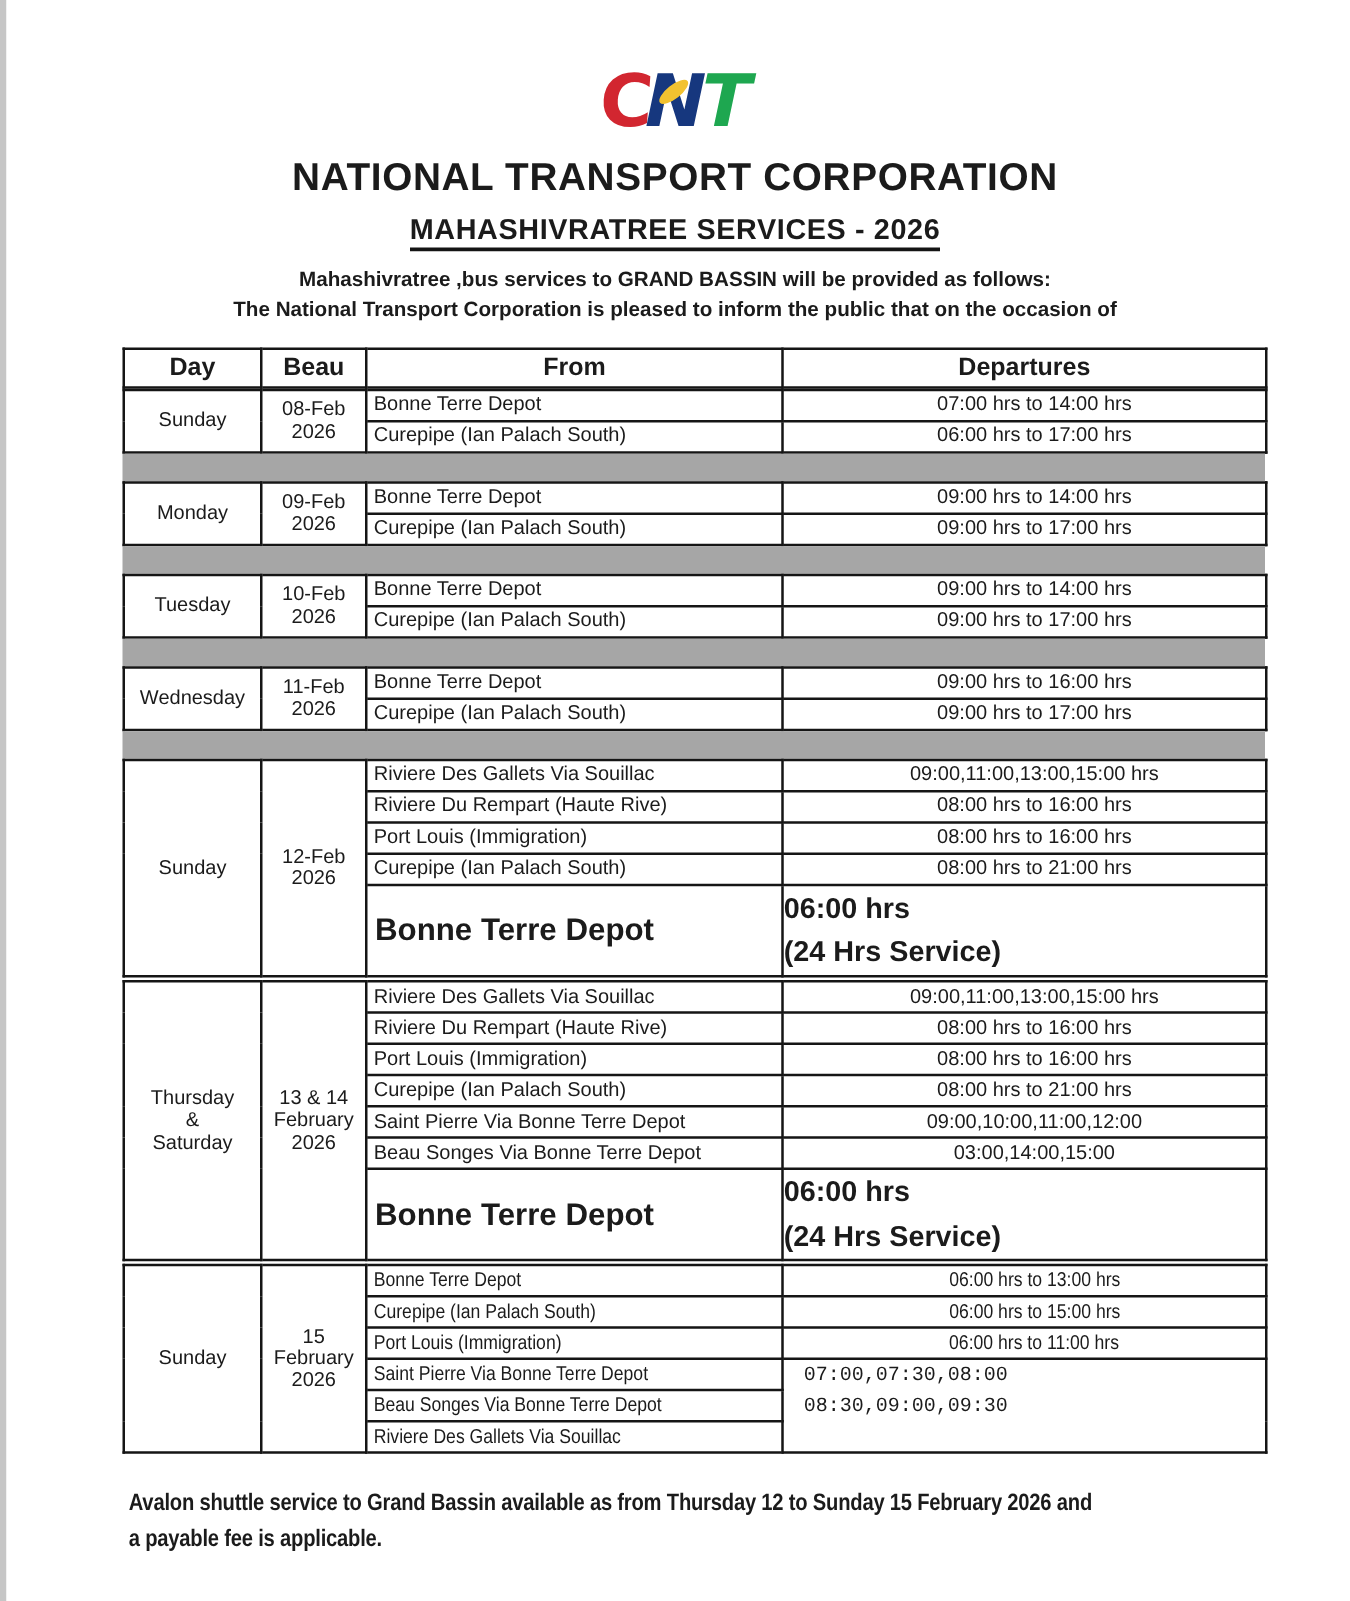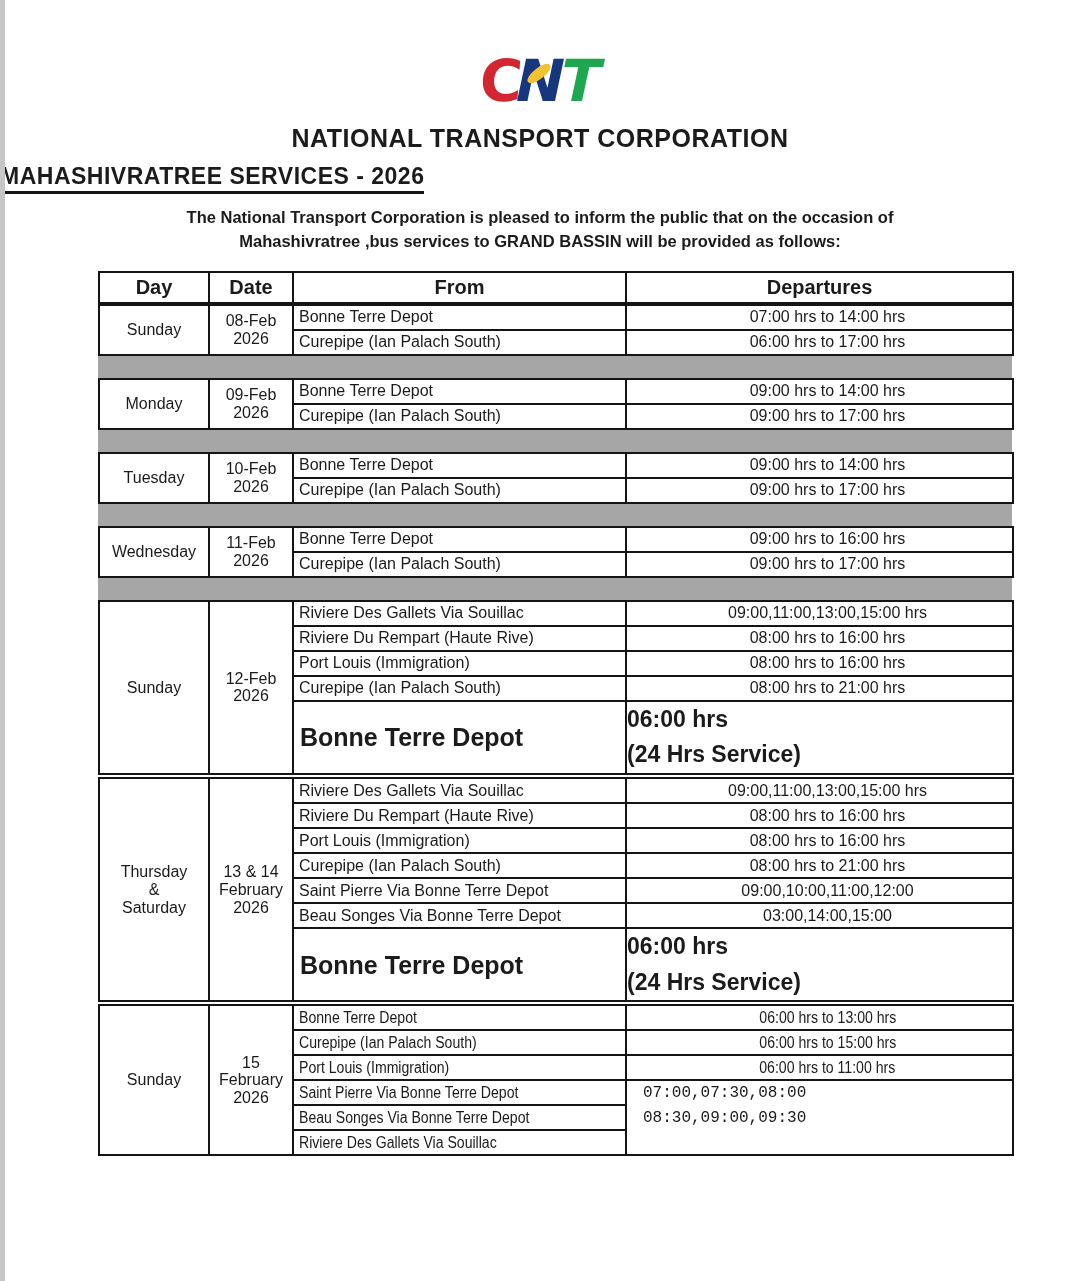--- a/index.html
+++ b/index.html
@@ -32,23 +32,23 @@
     width:28px; height:11px;
     background:#f2c230;
     border-radius:50%;
     transform:rotate(-38deg);
   }
   .logo-t { color:#1ea750; transform:skewX(-12deg); margin-left:-4px; }
 
   
   .title1 {
     margin:14px 0 0; text-align:center;
-    font-size:25px; font-weight:bold; letter-spacing:0.5px;
-  }
-  .title2 { margin:10px 0 0; font-size:23px; font-weight:bold; letter-spacing:0.5px; }
+    font-size:31px; font-weight:bold; letter-spacing:0.5px;
+  }
+  .title2 { margin:10px 0 0; text-align:center; font-size:23px; font-weight:bold; letter-spacing:0.5px; }
   .title2 span { border-bottom:3px solid #141414; padding-bottom:2px; }
   .intro {
     margin:16px 0 0; text-align:center;
     font-weight:bold; font-size:16.5px; line-height:1.45;
   }
   .intro span { display:block; }
   .intro .seg { display:inline; }
 
   
   .doc-table { margin:17px 16px 0 98px; width:750px; }
@@ -97,37 +97,37 @@
   <div class="scan-edge"></div>
 
   <div class="logo">
     <span class="logo-letter logo-c">C</span><span class="logo-n-wrap"><span class="logo-letter logo-n">N</span><span class="logo-swoosh"></span></span><span class="logo-letter logo-t">T</span>
   </div>
 
   <div class="title1">NATIONAL TRANSPORT CORPORATION</div>
   <div class="title2"><span>MAHASHIVRATREE SERVICES  - 2026</span></div>
 
   <div class="intro">
+    <span><span class="seg">Mahashivratree ,bus services to </span><span class="seg">GRAND BASSIN</span><span class="seg">  will be provided as follows:</span></span>
     <span>The National Transport Corporation is pleased to inform the public that on the occasion of</span>
-    <span><span class="seg">Mahashivratree ,bus services to </span><span class="seg">GRAND BASSIN</span><span class="seg">  will be provided as follows:</span></span>
   </div>
 
   <div class="doc-table">
 
     <table class="header-table">
       <colgroup>
           <col class="c-day">
           <col class="c-date">
           <col class="c-from">
           <col class="c-dep">
         </colgroup>
       <tbody>
           <tr>
         <th>Day</th>
-        <th>Date</th>
+        <th>Beau</th>
         <th>From</th>
         <th>Departures</th>
       </tr>
     </tbody>
       </table>
 
     <table class="section">
       <colgroup>
           <col class="c-day">
           <col class="c-date">
@@ -371,13 +371,17 @@
         <td class="from"><span class="cond">Beau Songes Via Bonne Terre Depot</span></td>
       </tr>
       <tr>
         <td class="from"><span class="cond">Riviere Des Gallets Via Souillac</span></td>
       </tr>
     </tbody>
       </table>
 
   </div>
 
+  <div class="footer">
+    <span>Avalon shuttle service to Grand Bassin available as from Thursday 12 to Sunday 15 February 2026 and</span>
+    <span>a payable fee is applicable.</span>
+  </div>
 </div>
 
 </body></html>

